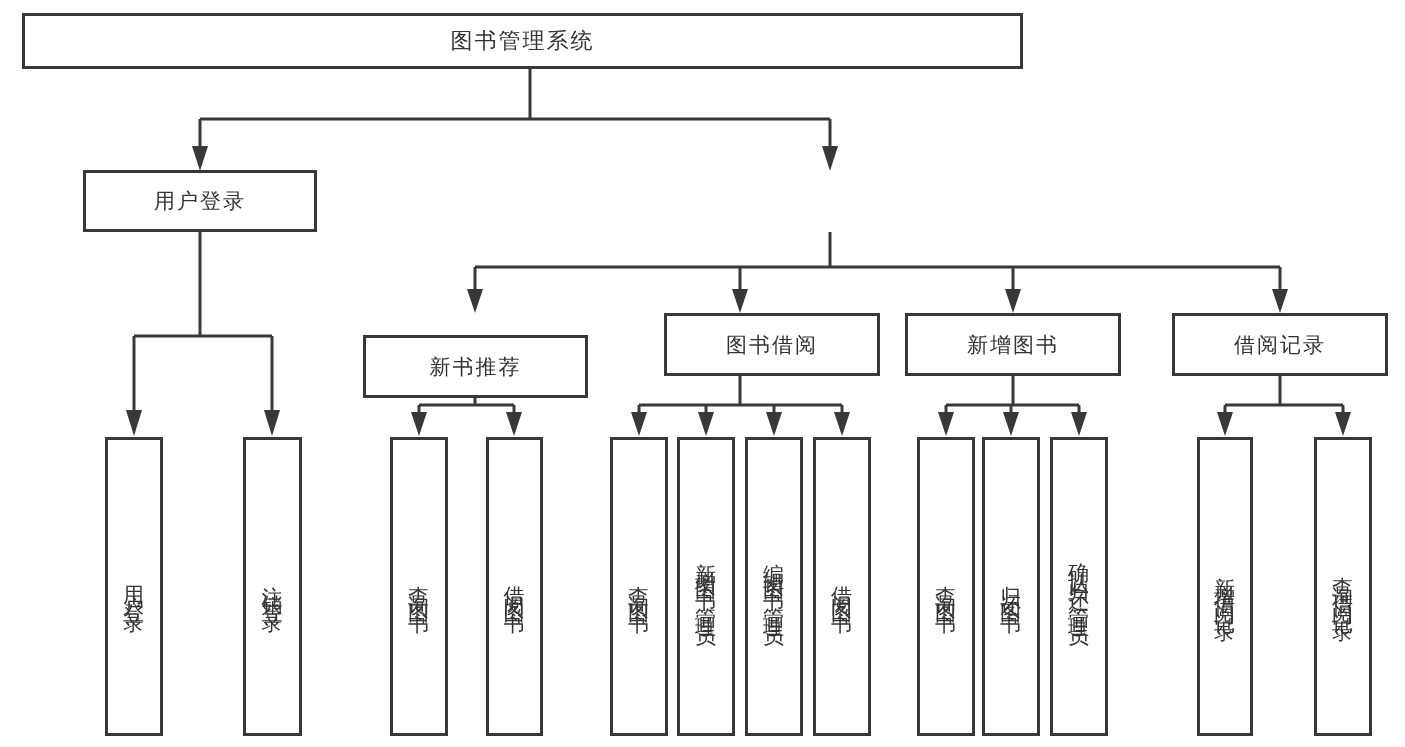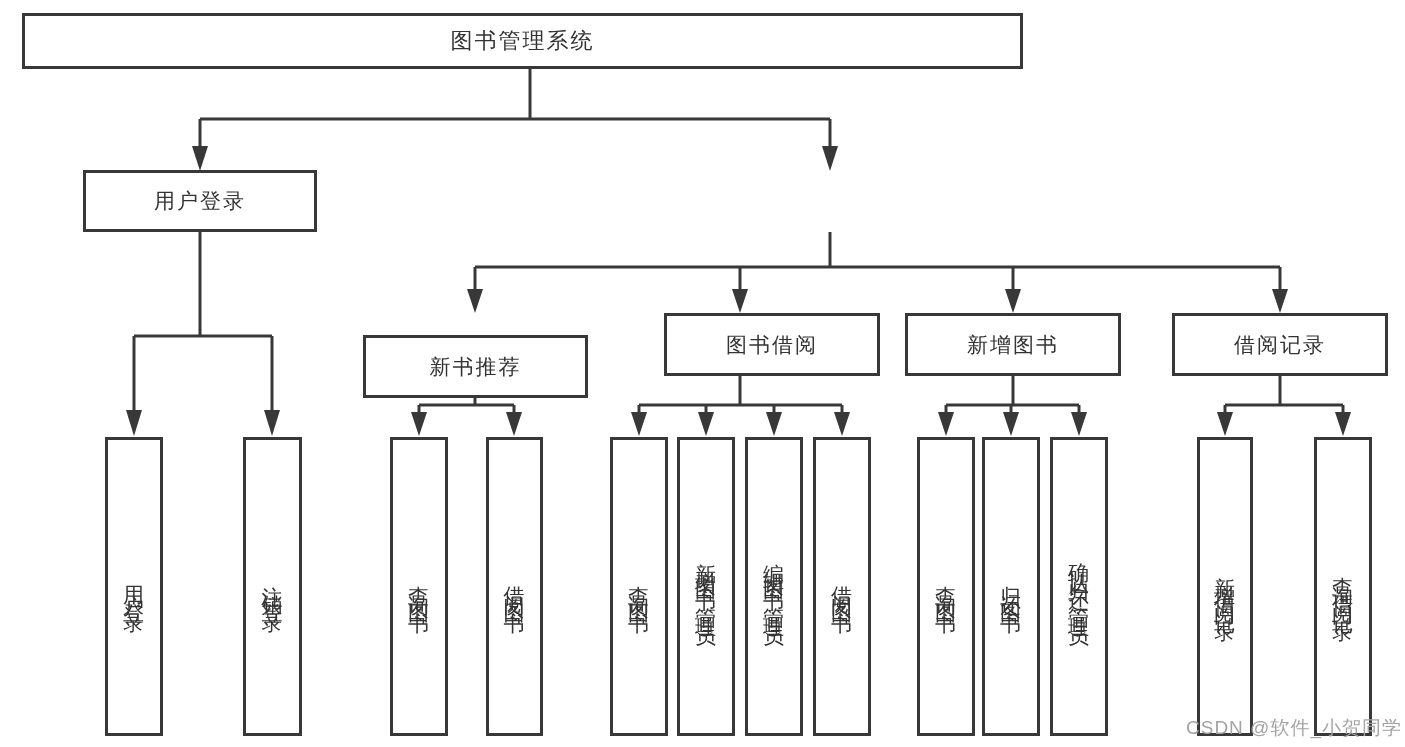--- a/index.html
+++ b/index.html
@@ -165,15 +165,14 @@
     <span>确认归还（管理员）</span>
   </div>
 
   <div class="box v-box" style="left:1197px; top:437px; width:56px; height:299px;">
     <span>新增借阅记录</span>
   </div>
   <div class="box v-box" style="left:1314px; top:437px; width:58px; height:299px;">
     <span>查询借阅记录</span>
   </div>
 
-  <div class="watermark">CSDN @软件_小贺同学</div>
 
 </div>
 
 </body></html>

